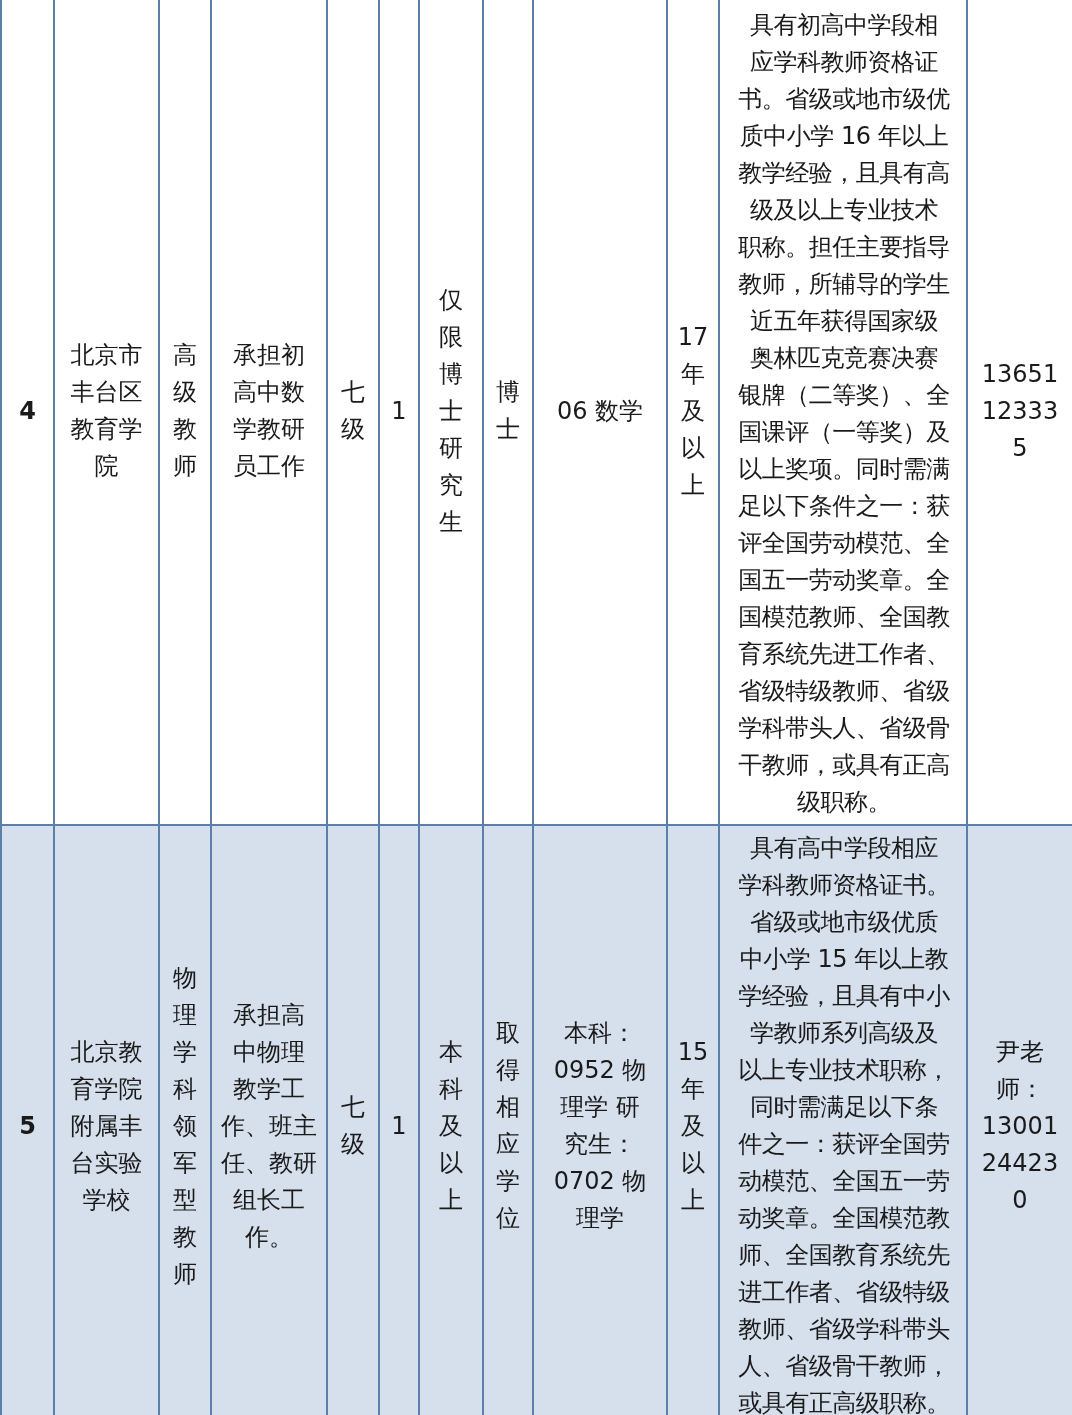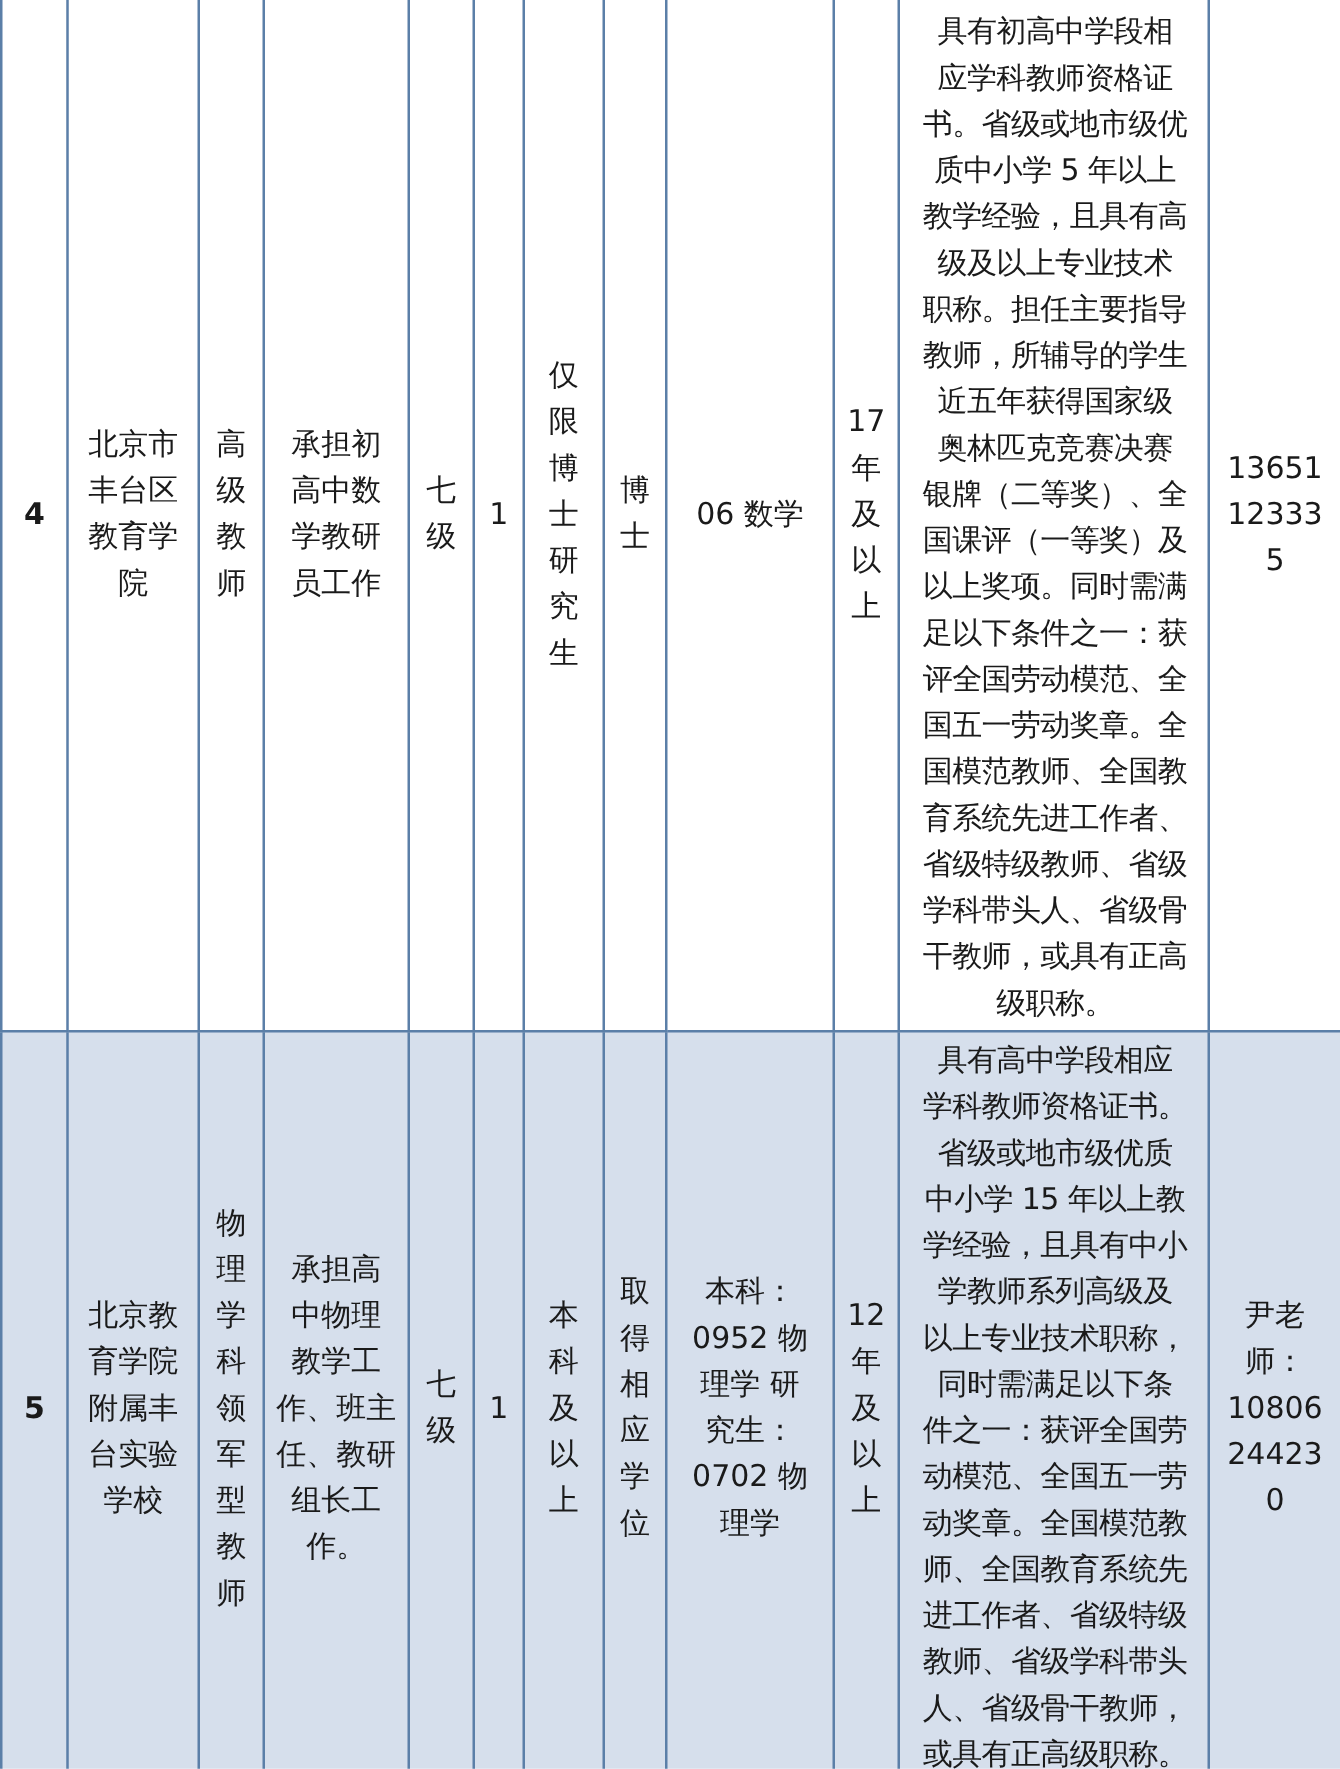--- a/index.html
+++ b/index.html
@@ -71,21 +71,21 @@
 士</span></td>
       <td><span class="cell-text">06 数学</span></td>
       <td><span class="cell-text">17
 年
 及
 以
 上</span></td>
       <td class="c-req"><span class="cell-text">具有初高中学段相
 应学科教师资格证
 书。省级或地市级优
-质中小学 5 年以上
+质中小学 16 年以上
 教学经验，且具有高
 级及以上专业技术
 职称。担任主要指导
 教师，所辅导的学生
 近五年获得国家级
 奥林匹克竞赛决赛
 银牌（二等奖）、全
 国课评（一等奖）及
 以上奖项。同时需满
 足以下条件之一：获
@@ -137,21 +137,21 @@
 相
 应
 学
 位</span></td>
       <td><span class="cell-text">本科：
 0952 物
 理学 研
 究生：
 0702 物
 理学</span></td>
-      <td><span class="cell-text">12
+      <td><span class="cell-text">15
 年
 及
 以
 上</span></td>
       <td class="c-req"><span class="cell-text">具有高中学段相应
 学科教师资格证书。
 省级或地市级优质
 中小学 15 年以上教
 学经验，且具有中小
 学教师系列高级及
@@ -160,18 +160,18 @@
 件之一：获评全国劳
 动模范、全国五一劳
 动奖章。全国模范教
 师、全国教育系统先
 进工作者、省级特级
 教师、省级学科带头
 人、省级骨干教师，
 或具有正高级职称。</span></td>
       <td class="c-contact"><span class="cell-text">尹老
 师：
-10806
+13001
 24423
 0</span></td>
     </tr>
   </tbody>
 </table>
 
 </body></html>

